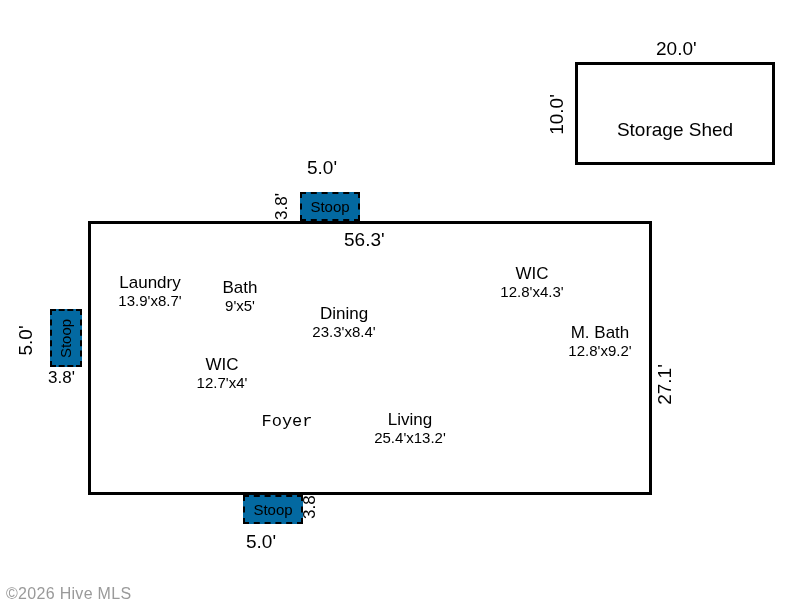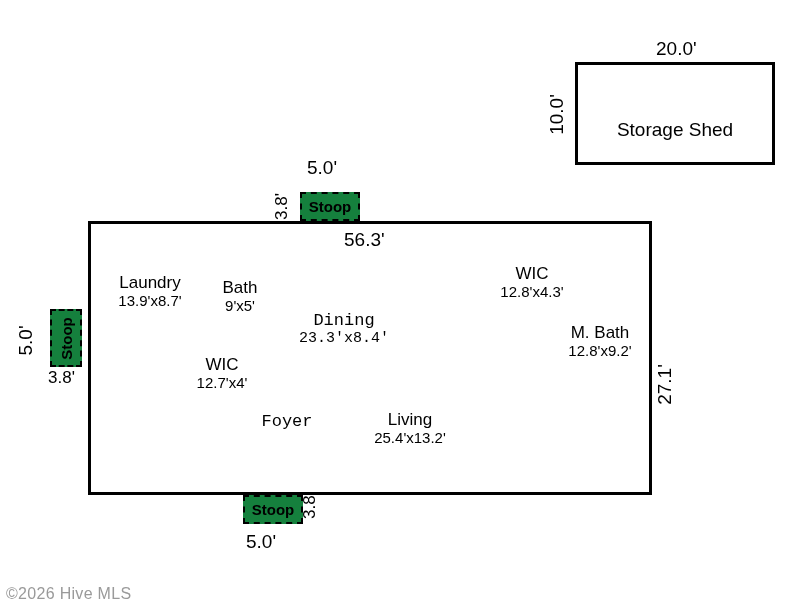--- a/index.html
+++ b/index.html
@@ -21,26 +21,25 @@
     position: absolute;
     border: 3px solid #000000;
     background: #ffffff;
     box-sizing: border-box;
   }
 
   
   .stoop {
     position: absolute;
     border: 2px dashed #000000;
-    background: #15803d;
+    background: #0369a1;
     box-sizing: border-box;
     display: flex;
     align-items: center;
     justify-content: center;
-    font-weight: bold;
   }
   .stoop-label {
     font-size: 15px;
     color: #000000;
     white-space: nowrap;
     line-height: 1;
   }
   .stoop-label.vertical {
     transform: rotate(-90deg);
   }
@@ -141,21 +140,21 @@
   <div class="room" style="left:150px; top:273px;">
     <span class="name">Laundry</span>
     <span class="size">13.9'x8.7'</span>
   </div>
 
   <div class="room" style="left:240px; top:278px;">
     <span class="name">Bath</span>
     <span class="size">9'x5'</span>
   </div>
 
-  <div class="room" style="left:344px; top:311px;font-family:Liberation Mono, monospace;">
+  <div class="room" style="left:344px; top:304px;">
     <span class="name">Dining</span>
     <span class="size">23.3'x8.4'</span>
   </div>
 
 
   <div class="room" style="left:532px; top:264px;">
     <span class="name">WIC</span>
     <span class="size">12.8'x4.3'</span>
   </div>
 

